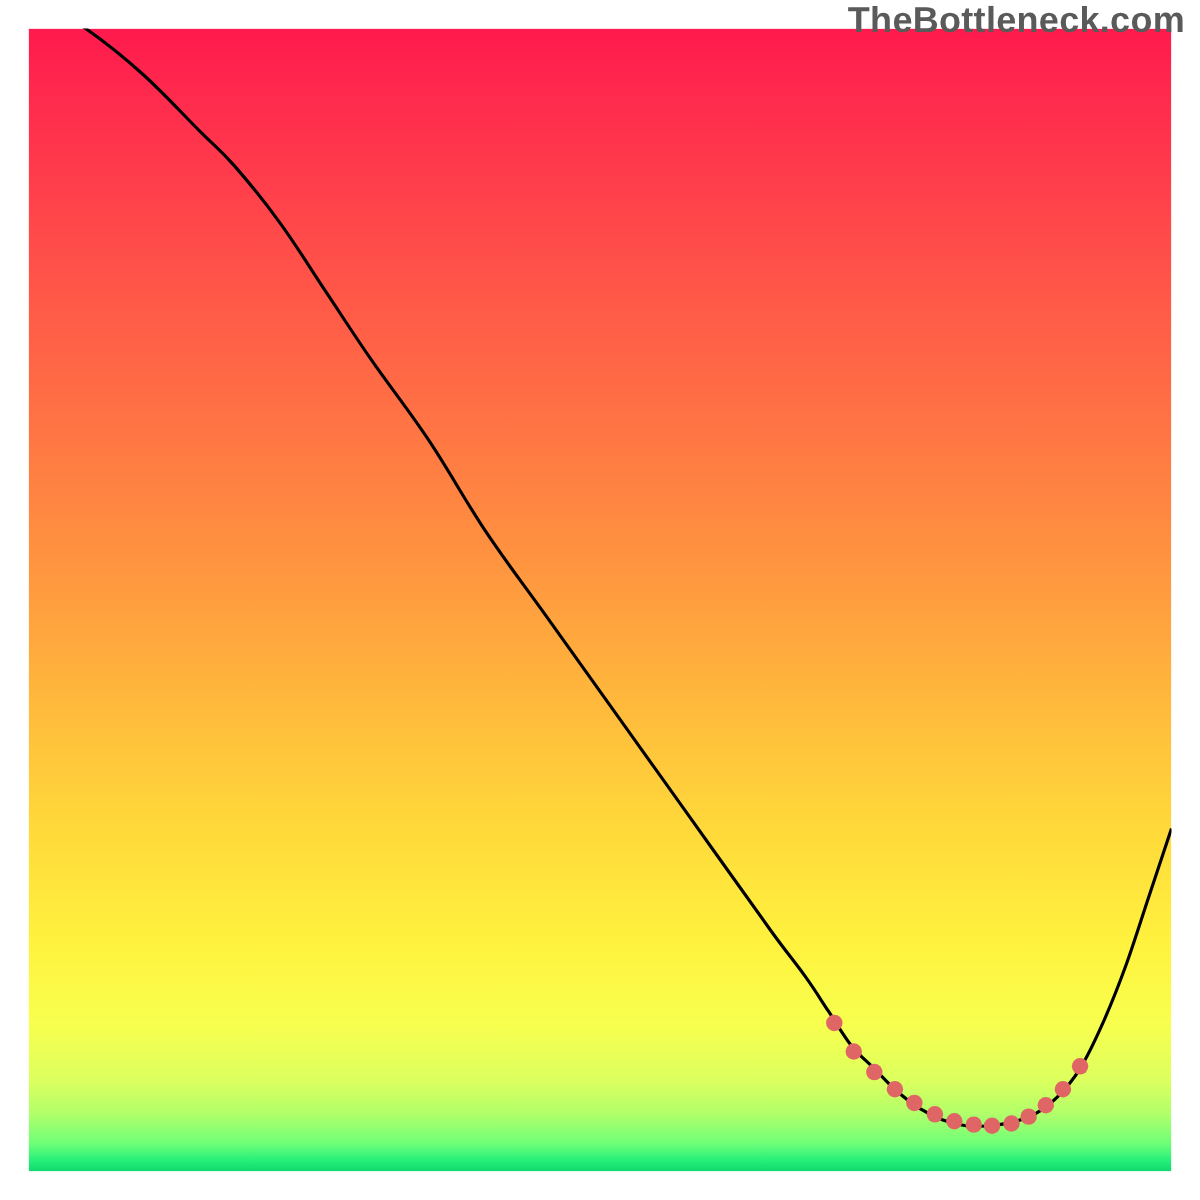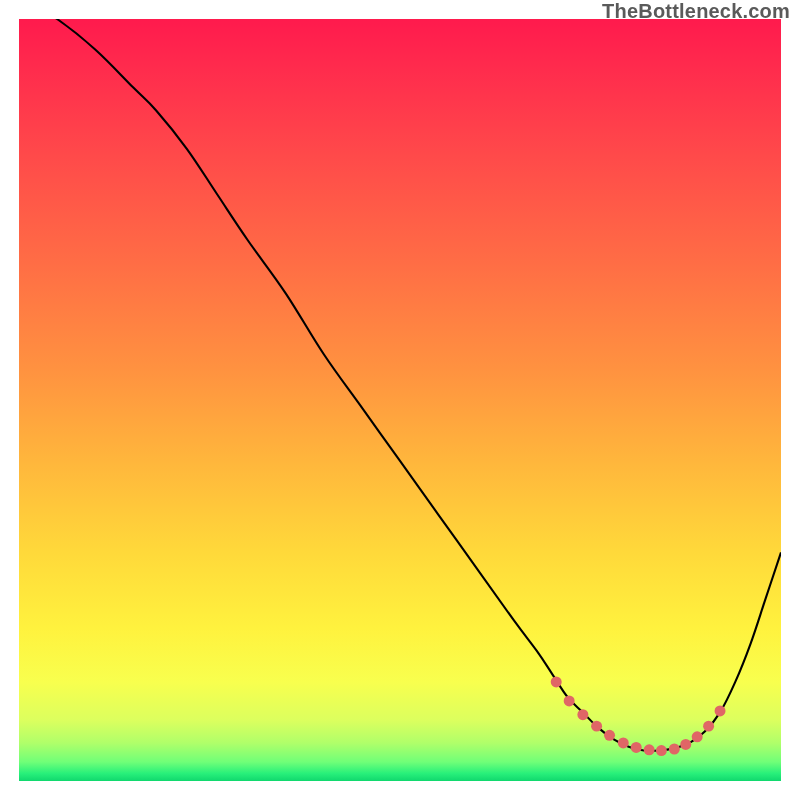--- a/index.html
+++ b/index.html
@@ -36,21 +36,21 @@
     left: 0;
     top: 0;
     width: 100%;
     height: 100%;
     overflow: visible;
   }
   .attribution {
     position: absolute;
     top: 0px;
     right: 10px;
-    font-size: 20px;
+    font-size: 24px;
     font-weight: 600;
     color: #5a5a5a;
     letter-spacing: 0.2px;
   }
 </style>
 </head>
 <body>
 
 <div class="stage">
 

